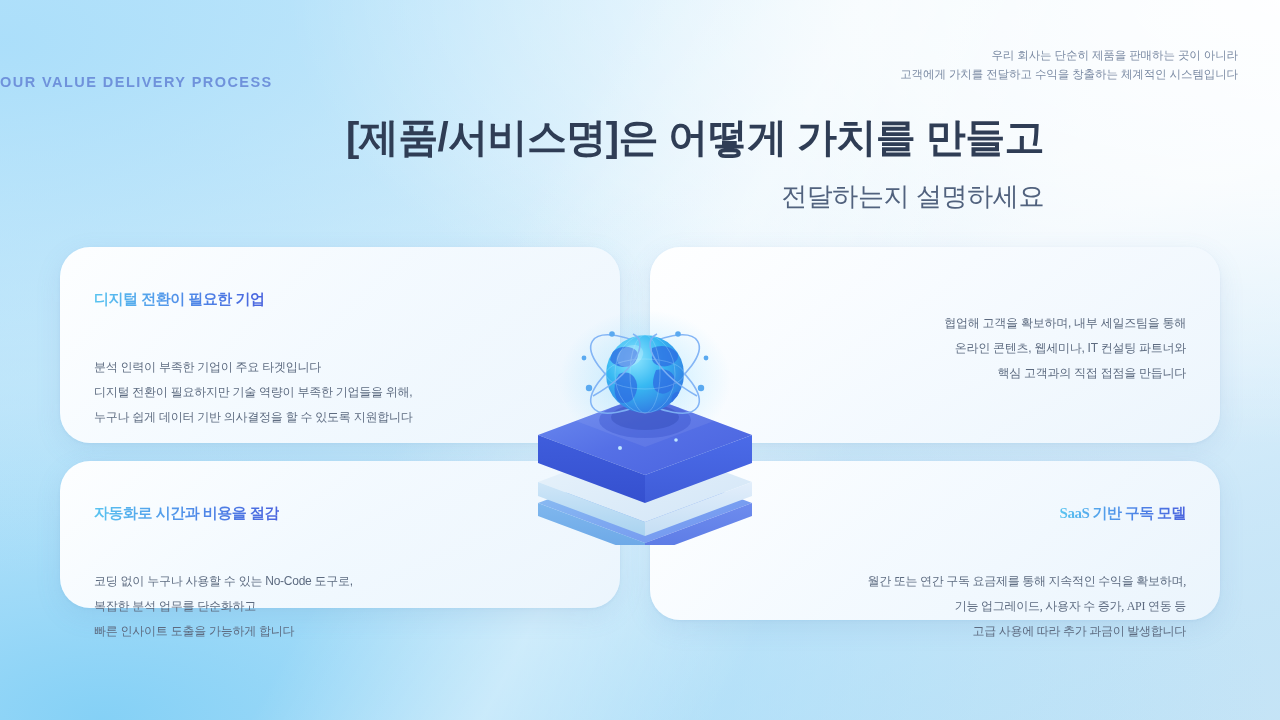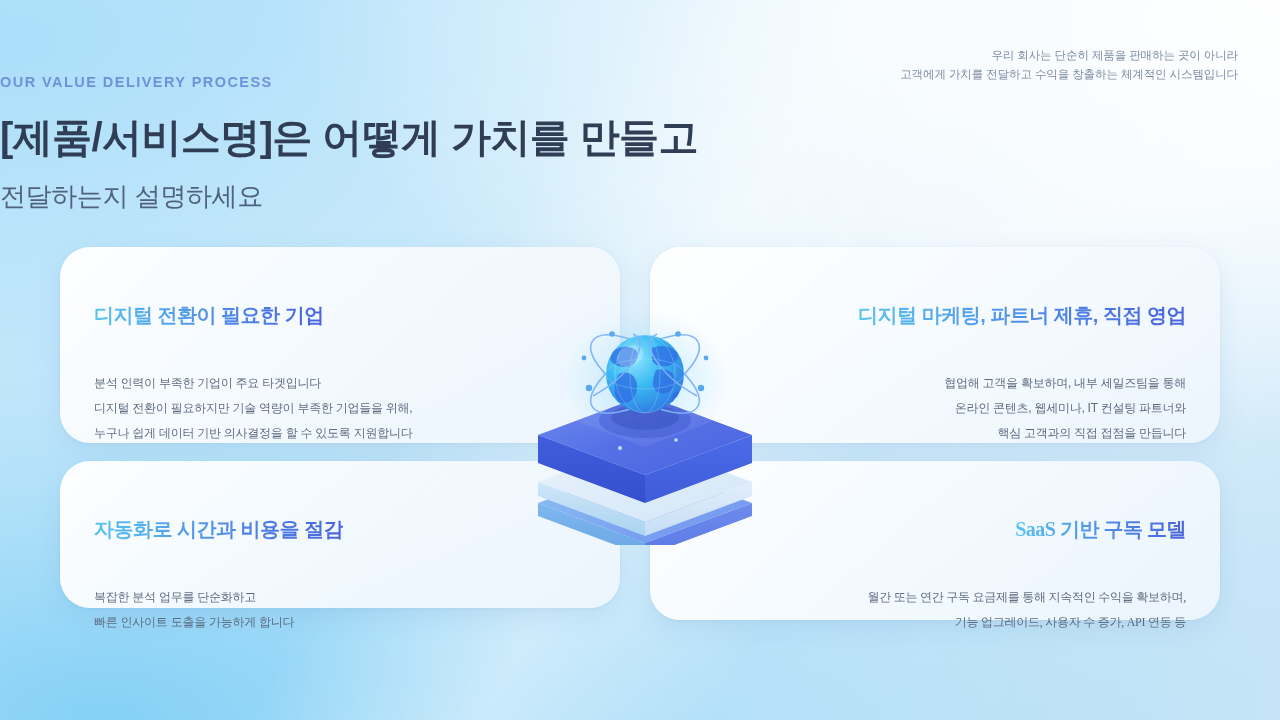--- a/index.html
+++ b/index.html
@@ -59,21 +59,21 @@
     letter-spacing: -0.1px;
     margin-left: 44px;
   }
   .tagline div { white-space: nowrap; }
 
   .title-wrap {
     position: absolute;
     top: 110px;
     left: 0;
     width: 1044px;
-    text-align: left;
+    text-align: right;
   }
   .title-line1 {
     font-size: 40px;
     font-weight: bold;
     color: #2f3d55;
     letter-spacing: -0.6px;
     line-height: 54px;
   }
   .title-line2 {
     font-size: 26px;
@@ -96,25 +96,25 @@
   .card-tl { left: 60px;  top: 247px; width: 560px; height: 196px; }
   .card-tr { left: 650px; top: 247px; width: 570px; height: 196px; }
   .card-bl { left: 60px;  top: 461px; width: 560px; height: 147px; }
   .card-br { left: 650px; top: 461px; width: 570px; height: 159px; font-family: Liberation Serif, serif; }
 
   .card-inner { position: absolute; inset: 0; padding: 36px 34px; box-sizing: border-box; }
   .align-left  { text-align: left;  }
   .align-right { text-align: right; }
 
   .card-heading {
-    font-size: 20px;
+    font-size: 15px;
     font-weight: bold;
     letter-spacing: -0.5px;
     line-height: 32px;
-    margin: 16px 0 12px 0;
+    margin: 0 0 12px 0;
     background: linear-gradient(92deg, #59c4f0 0%, #4f8ae8 55%, #4a63de 100%);
     -webkit-background-clip: text;
     background-clip: text;
     color: transparent;
     -webkit-text-fill-color: transparent;
     display: inline-block;
   }
   .card-body {
     font-size: 12px;
     line-height: 25px;
@@ -161,45 +161,46 @@
         <div class="card-body">
           <div>분석 인력이 부족한 기업이 주요 타겟입니다</div>
           <div>디지털 전환이 필요하지만 기술 역량이 부족한 기업들을 위해,</div>
           <div>누구나 쉽게 데이터 기반 의사결정을 할 수 있도록 지원합니다</div>
         </div>
       </div>
     </div>
 
     <div class="card card-tr">
       <div class="card-inner align-right">
-        <div class="card-heading">디지털 마케팅, 파트너 제휴, 직접 영업</div>
         <div class="card-body">
           <div>협업해 고객을 확보하며, 내부 세일즈팀을 통해</div>
           <div>온라인 콘텐츠, 웹세미나, IT 컨설팅 파트너와</div>
           <div>핵심 고객과의 직접 접점을 만듭니다</div>
         </div>
       </div>
     </div>
 
     <div class="card card-bl">
       <div class="card-inner align-left">
         <div class="card-heading">자동화로 시간과 비용을 절감</div>
         <div class="card-body">
+          <div>코딩 없이 누구나 사용할 수 있는 No-Code 도구로,</div>
           <div>복잡한 분석 업무를 단순화하고</div>
           <div>빠른 인사이트 도출을 가능하게 합니다</div>
         </div>
       </div>
     </div>
 
     <div class="card card-br">
       <div class="card-inner align-right">
         <div class="card-heading">SaaS 기반 구독 모델</div>
         <div class="card-body">
           <div>월간 또는 연간 구독 요금제를 통해 지속적인 수익을 확보하며,</div>
           <div>기능 업그레이드, 사용자 수 증가, API 연동 등</div>
+          <div>고급 사용에 따라 추가 과금이 발생합니다</div>
         </div>
       </div>
     </div>
   </div>
 
   <div class="illus">
     <svg width="258" height="245" viewBox="0 0 258 245" xmlns="http://www.w3.org/2000/svg">
       <defs>
         <linearGradient id="gTopFace" x1="0" y1="0" x2="1" y2="1">
           <stop offset="0%" stop-color="#6d8df0"></stop>

